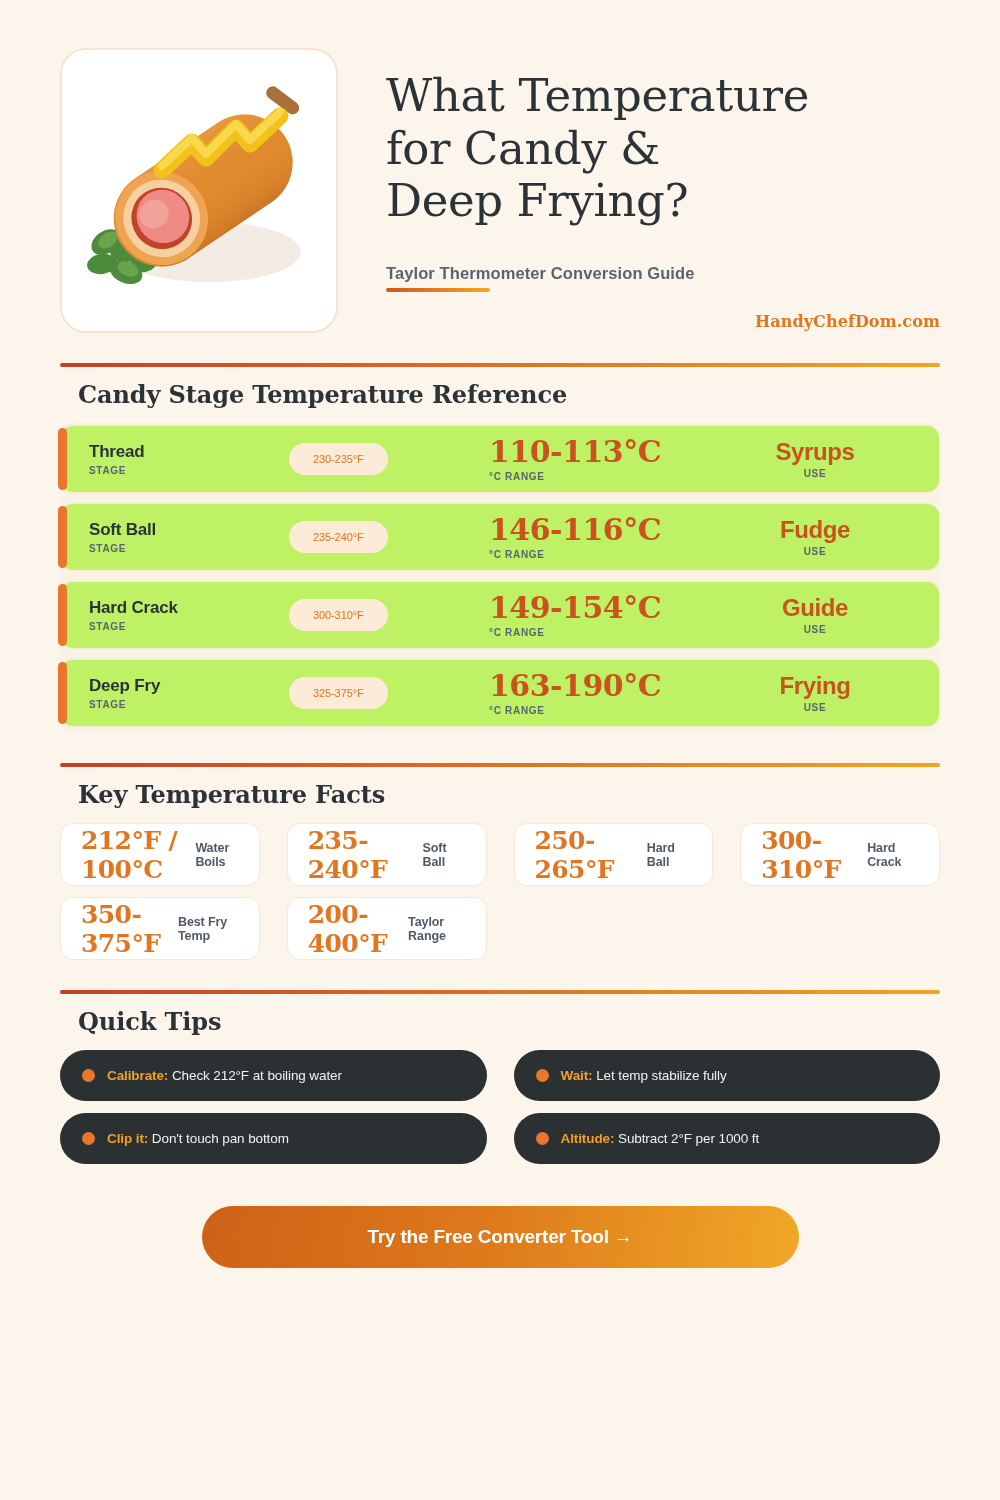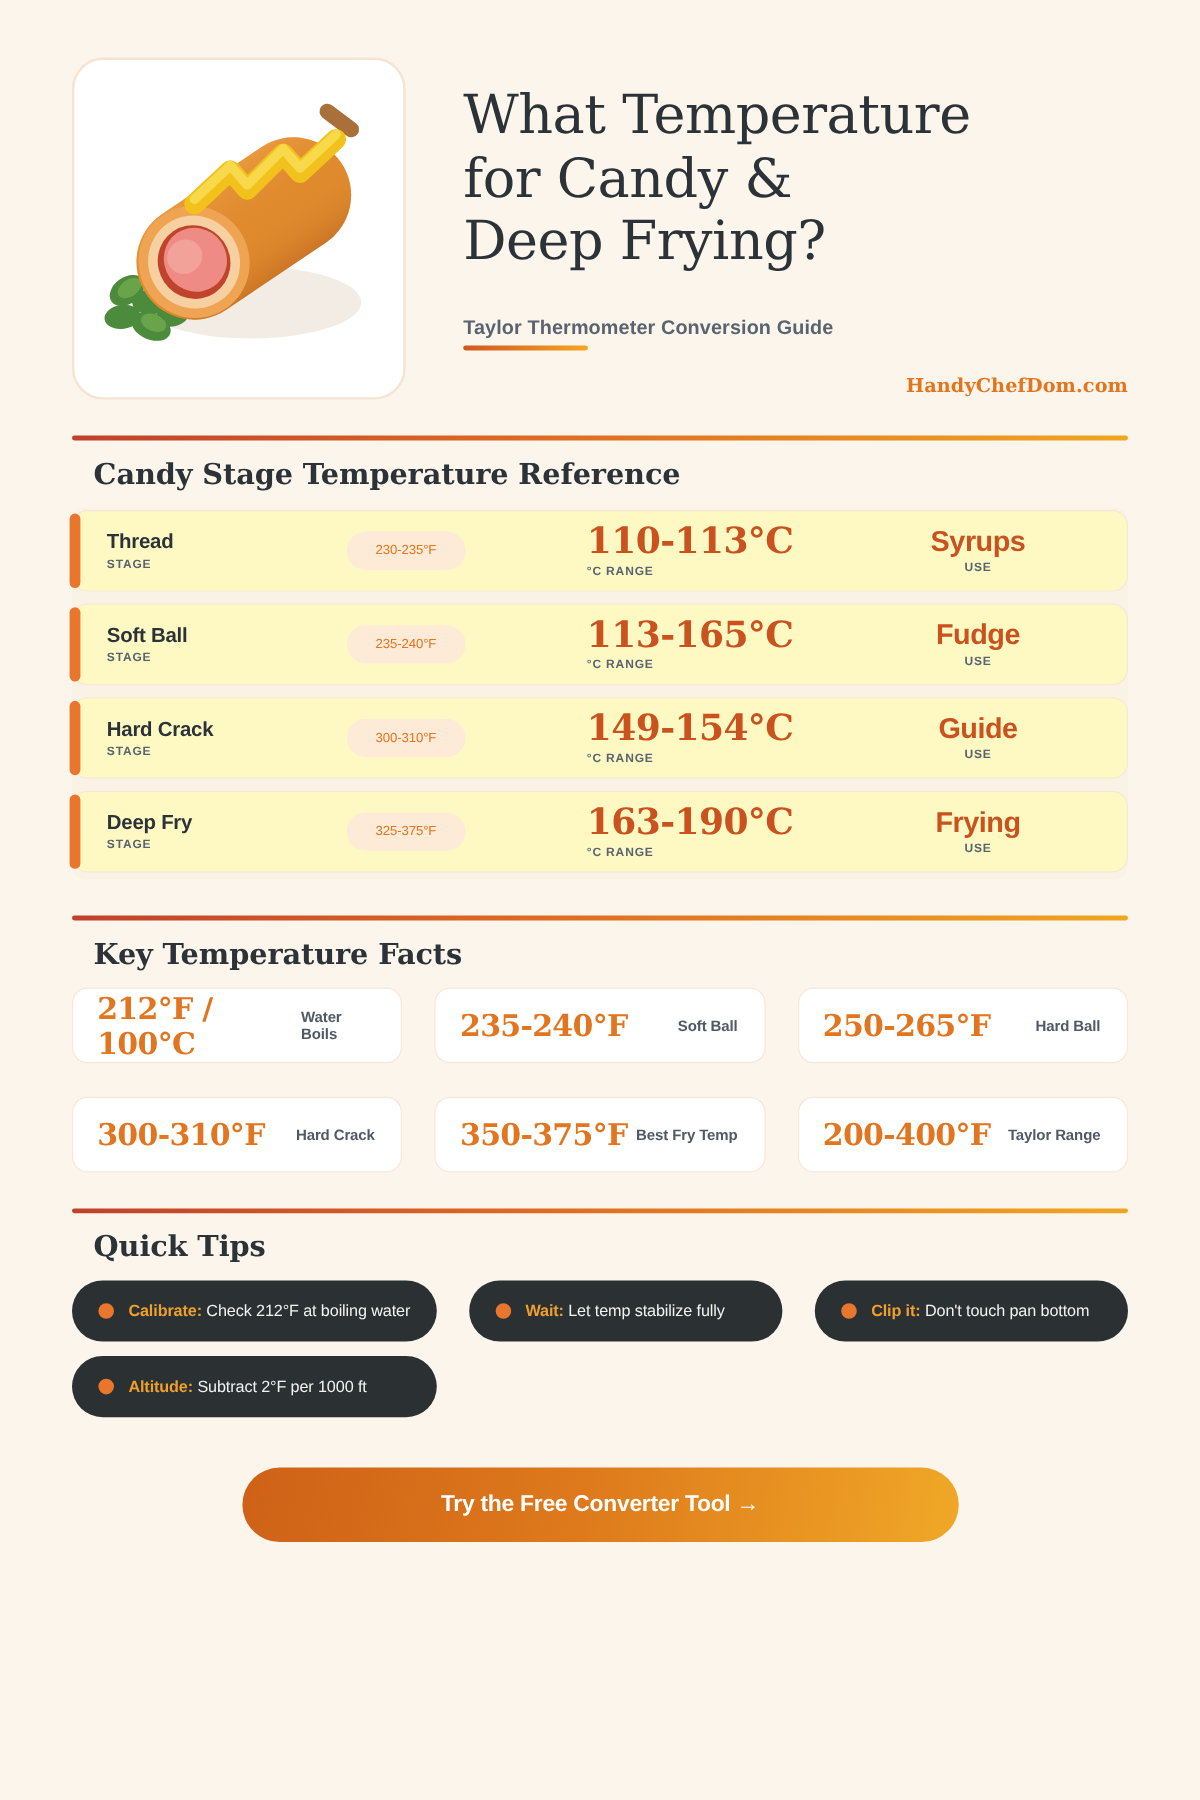--- a/index.html
+++ b/index.html
@@ -109,21 +109,21 @@
   .section-band {
     background: #FBF2E6;
     border-radius: 12px;
     padding: 2px 0 6px 0;
   }
 
   
   .stage-row {
     position: relative;
     height: 68px;
-    background: #fef9c3;
+    background: #bef264;
     border: 1px solid #F7E7D6;
     border-radius: 13px;
     margin-bottom: 10px;
     display: flex;
     align-items: center;
     padding-left: 28px;
   }
   .stage-row:last-child { margin-bottom: 0; }
 
   .stage-accent {
@@ -180,22 +180,22 @@
     font-weight: 700;
     color: #C9521E;
     letter-spacing: -0.4px;
     line-height: 1.05;
   }
   .col-use .cell-label { }
 
   
   .facts-grid {
     display: grid;
-    grid-template-columns: 1fr 1fr 1fr;
-    gap: 28px 27px;
+    grid-template-columns: 1fr 1fr 1fr 1fr;
+    gap: 11px 27px;
   }
 
   .fact-card {
     background: #FFFFFF;
     border: 1px solid #F7E7D6;
     border-radius: 13px;
     height: 63px;
     display: flex;
     align-items: center;
     justify-content: space-between;
@@ -211,21 +211,21 @@
   .fact-label {
     font-size: 12.5px;
     font-weight: 700;
     color: #505A66;
     letter-spacing: -0.1px;
   }
 
   
   .tips-grid {
     display: grid;
-    grid-template-columns: 1fr 1fr 1fr;
+    grid-template-columns: 1fr 1fr;
     gap: 12px 27px;
   }
   .tip-pill {
     background: #2B3033;
     border-radius: 26px;
     height: 51px;
     display: flex;
     align-items: center;
     padding: 0 22px;
     gap: 12px;
@@ -364,21 +364,21 @@
       <div class="stage-row">
         <div class="stage-accent"></div>
         <div class="col-stage">
           <div class="v">Soft Ball</div>
           <div class="cell-label">STAGE</div>
         </div>
         <div class="col-badge">
           <span class="badge">235-240°F</span>
         </div>
         <div class="col-c">
-          <div class="v">113-165°C</div>
+          <div class="v">146-116°C</div>
           <div class="cell-label">°C RANGE</div>
         </div>
         <div class="col-use">
           <div class="v">Fudge</div>
           <div class="cell-label">USE</div>
         </div>
       </div>
 
       <div class="stage-row">
         <div class="stage-accent"></div>

